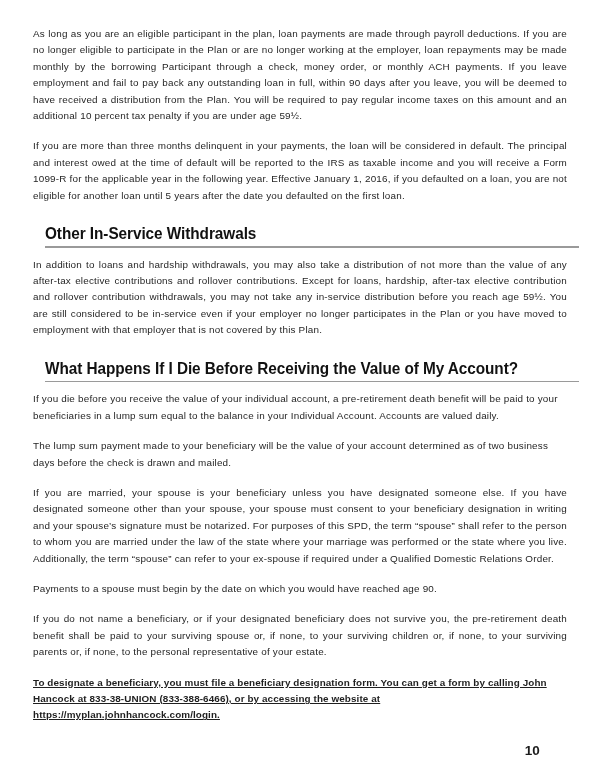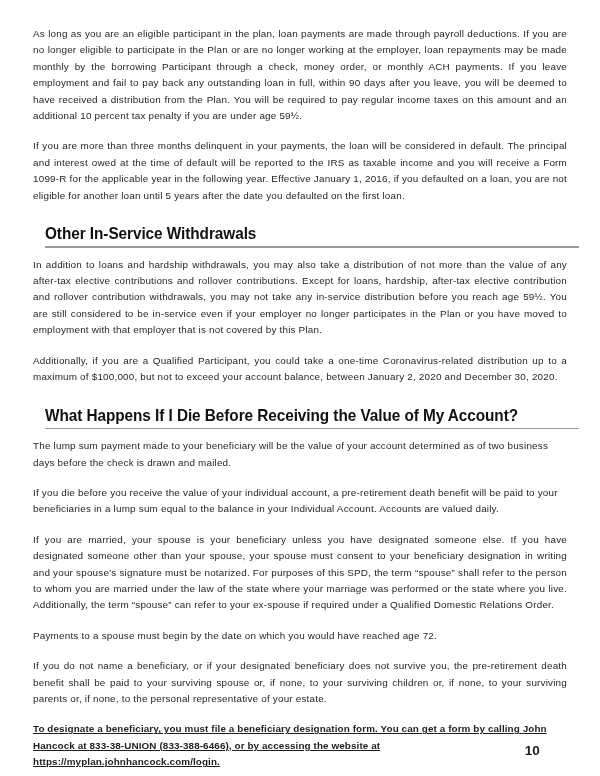--- a/index.html
+++ b/index.html
@@ -93,35 +93,34 @@
     <p class="body">If you are more than three months delinquent in your payments, the loan will be considered in default. The principal and interest owed at the time of default will be reported to the IRS as taxable income and you will receive a Form 1099-R for the applicable year in the following year. Effective January 1, 2016, if you defaulted on a loan, you are not eligible for another loan until 5 years after the date you defaulted on the first loan.</p>
 
     <div class="spacer-before-heading"></div>
     <div class="section">
       <h2 class="section-heading">Other In-Service Withdrawals</h2>
       <div class="section-rule"></div>
     </div>
 
     <p class="body">In addition to loans and hardship withdrawals, you may also take a distribution of not more than the value of any after-tax elective contributions and rollover contributions. Except for loans, hardship, after-tax elective contribution and rollover contribution withdrawals, you may not take any in-service distribution before you reach age 59½. You are still considered to be in-service even if your employer no longer participates in the Plan or you have moved  to employment with that employer that is not covered by this Plan.</p>
 
-    <p class="body">Additionally, if you are a Qualified Participant, you could take a one-time Coronavirus-related distribution up to a maximum of $100,000, but not to exceed your account balance, between January 2, 2020 and December 30, 2020.</p>
 
     <div class="spacer-before-heading"></div>
     <div class="section">
       <h2 class="section-heading">What Happens If I Die Before Receiving the Value of My Account?</h2>
       <div class="section-rule"></div>
     </div>
 
+    <p class="body ragged">If you die before you receive the value of your individual account, a pre-retirement death benefit will be paid to your beneficiaries in a lump sum equal to the balance in your Individual Account. Accounts are valued daily.</p>
+
     <p class="body ragged">The lump sum payment made to your beneficiary will be the value of your account determined as of two business days before the check is drawn and mailed.</p>
-
-    <p class="body ragged">If you die before you receive the value of your individual account, a pre-retirement death benefit will be paid to your beneficiaries in a lump sum equal to the balance in your Individual Account. Accounts are valued daily.</p>
 
     <p class="body">If you are married, your spouse is your beneficiary unless you have designated someone else. If you have designated someone other than your spouse, your spouse must consent to your beneficiary designation in writing and your spouse’s signature must be notarized. For purposes of this SPD, the term “spouse” shall refer to the person to whom you are married under the law of the state where your marriage was performed or the state where you  live. Additionally, the term “spouse” can refer to your ex-spouse if required under a Qualified Domestic Relations Order.</p>
 
-    <p class="body ragged">Payments to a spouse must begin by the date on which you would have reached age 72.</p>
+    <p class="body ragged">Payments to a spouse must begin by the date on which you would have reached age 90.</p>
 
     <p class="body">If you do not name a beneficiary, or if your designated beneficiary does not survive you, the pre-retirement death benefit shall be paid to your surviving spouse or, if none, to your surviving children or, if none, to your surviving parents or, if none, to the personal representative of your estate.</p>
 
     <p class="body ragged strong">To designate a beneficiary, you must file a beneficiary designation form. You can get a form by calling John Hancock at 833-38-UNION (833-388-6466), or by accessing the website at https://myplan.johnhancock.com/login.</p>
 
   </div>
 
   <div class="page-number">10</div>
 </div>
 

